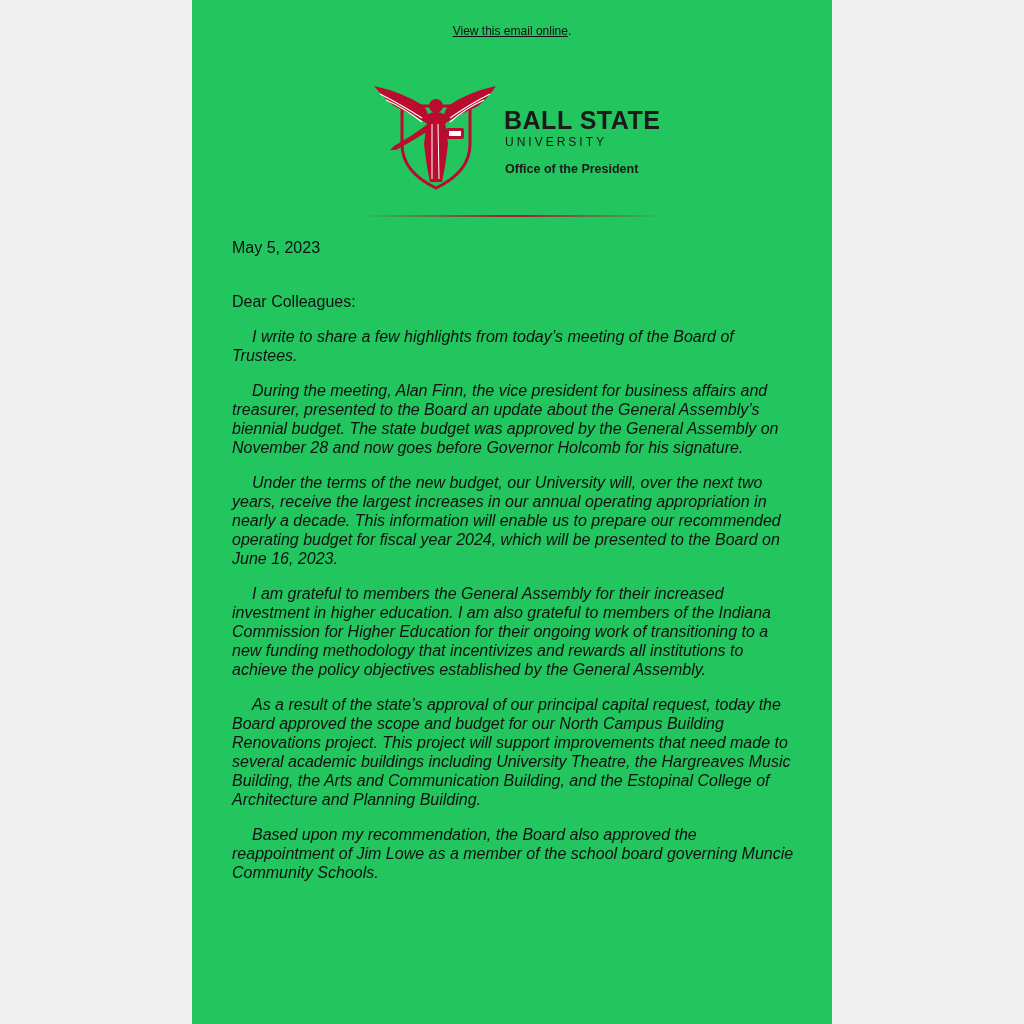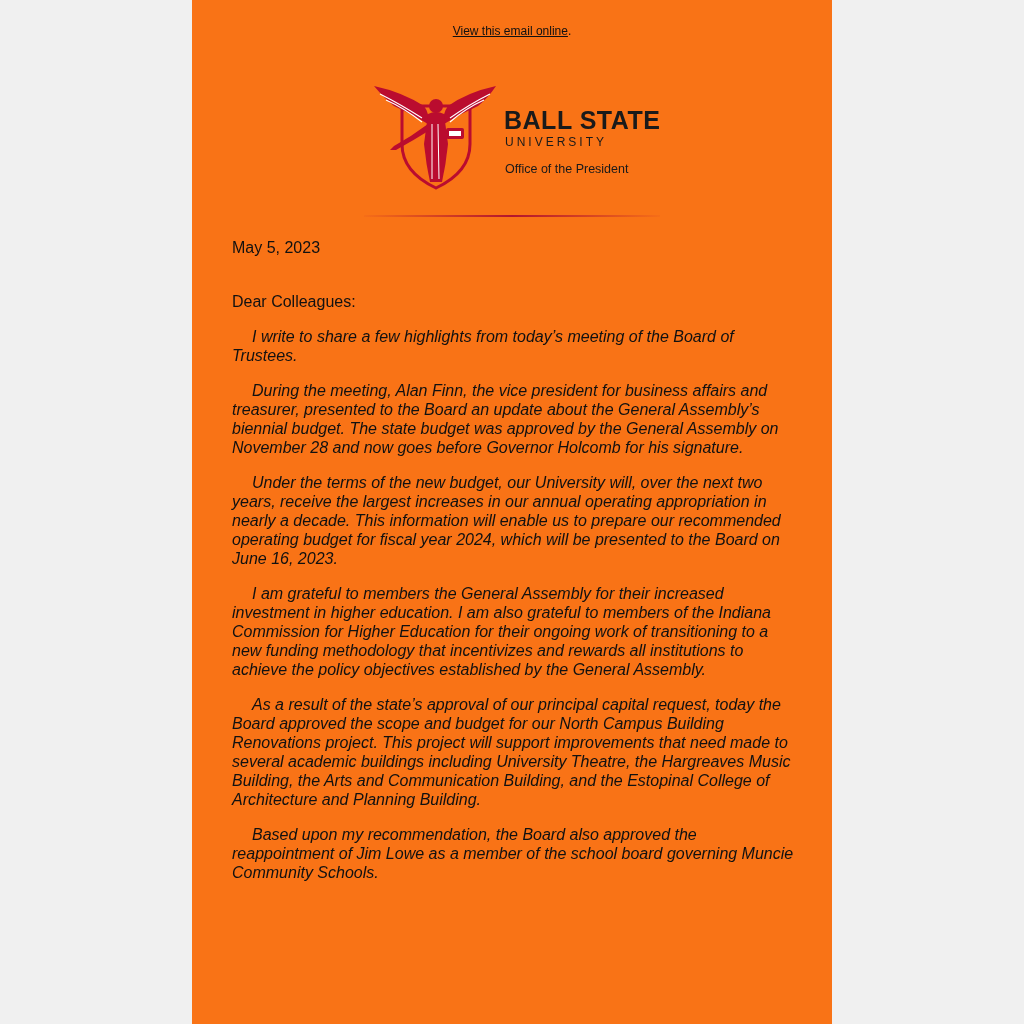--- a/index.html
+++ b/index.html
@@ -10,21 +10,21 @@
     overflow: hidden;
     font-family: "Liberation Sans", sans-serif;
     color: #111;
   }
   .email {
     position: absolute;
     left: 192px;
     top: 0;
     width: 640px;
     height: 1024px;
-    background: #f97316;
+    background: #22c55e;
   }
   .view-online {
     position: absolute;
     top: 24px;
     left: 0;
     width: 640px;
     text-align: center;
     font-size: 12px;
     color: #111;
   }
@@ -42,21 +42,21 @@
     font-size: 25px; font-weight: bold; letter-spacing: 0.5px; color: #1a1a1a;
     line-height: 28px; white-space: nowrap;
   }
   .wordmark-2 {
     position: absolute; left: 133px; top: 47px;
     font-size: 12px; letter-spacing: 3px; color: #1a1a1a;
     line-height: 22px; white-space: nowrap;
   }
   .wordmark-3 {
     position: absolute; left: 133px; top: 77px;
-    font-size: 12.5px; font-weight: normal; color: #1a1a1a;
+    font-size: 12.5px; font-weight: bold; color: #1a1a1a;
     line-height: 16px; white-space: nowrap;
   }
   .divider {
     position: absolute;
     left: 172px; top: 215px;
     width: 296px; height: 2px;
     background: linear-gradient(to right, rgba(186,12,47,0.05), #b3152e 50%, rgba(186,12,47,0.05));
   }
   .body-text {
     position: absolute;

